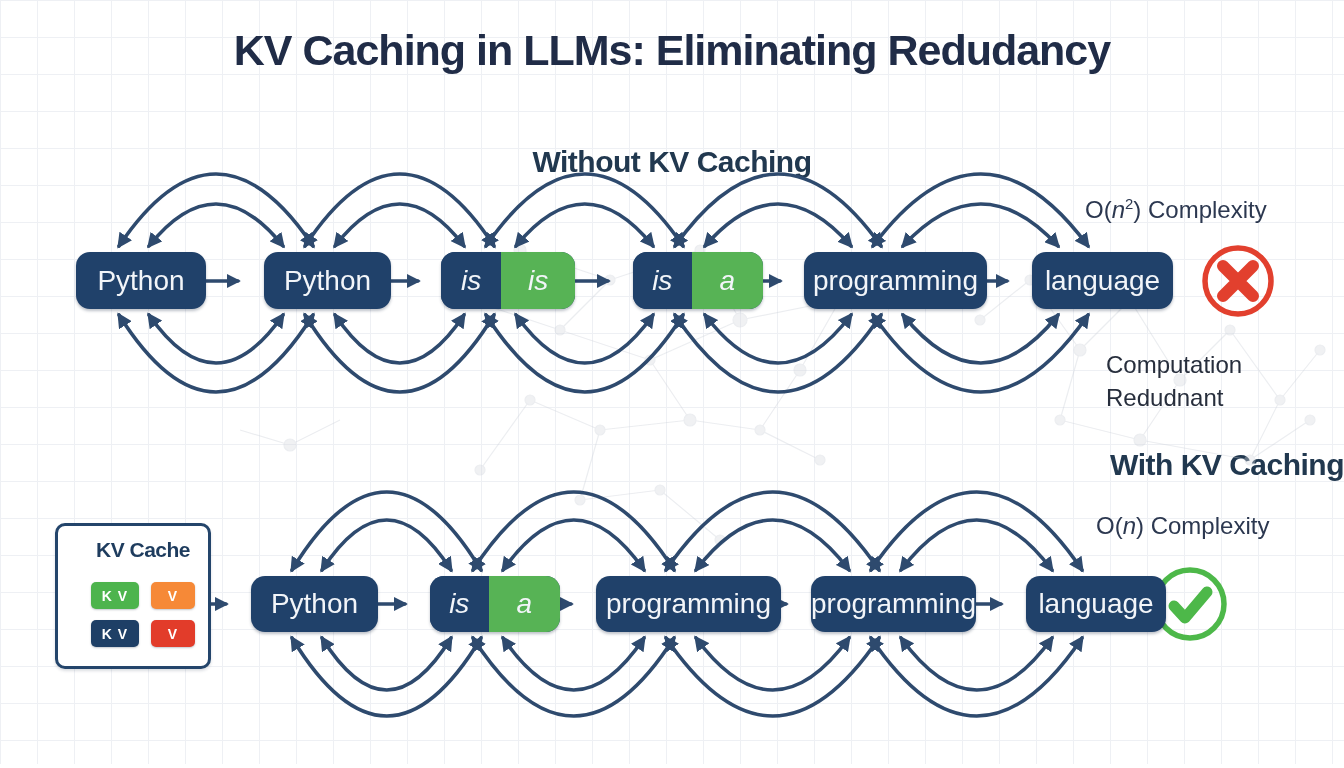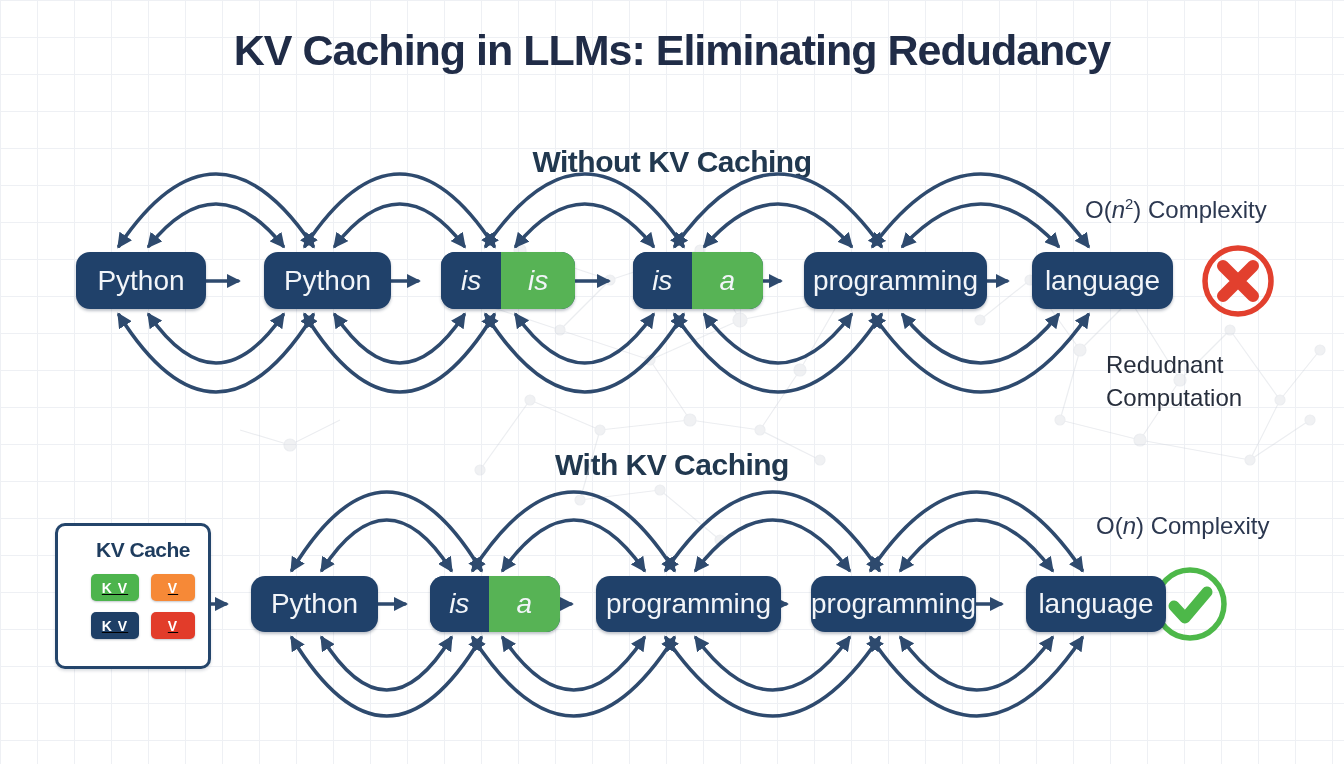--- a/index.html
+++ b/index.html
@@ -14,21 +14,21 @@
   .abs{position:absolute;}
   #main-title{
     left:0; right:0; top:26px; text-align:center;
     font-size:43px; font-weight:bold; color:#202c47; letter-spacing:-1px;
   }
   .section-heading{
     left:0; right:0; text-align:center;
     font-size:30px; font-weight:bold; color:#21384f; letter-spacing:-0.5px;
   }
   #without-heading{top:120px;margin-top:25px;}
-  #with-heading{top:448px;}
+  #with-heading{top:448px;text-align:right;}
   svg#overlay{position:absolute; left:0; top:0; z-index:1;}
   .token{
     position:absolute; height:57px; z-index:2;
     background:#20416a; border-radius:14px;
     display:flex; align-items:center; justify-content:center;
     box-shadow:0 2px 3px rgba(20,35,60,0.28);
     color:#f2f5f9; font-size:28px;margin-left:18px;
   }
   .token.split{padding:0; overflow:hidden; justify-content:stretch;}
   .token .half{
@@ -46,21 +46,21 @@
     line-height:33px; z-index:2;
   }
   #kv-cache-box{
     position:absolute; left:55px; top:523px; width:130px; height:140px; z-index:2;
     background:#ffffff; border:3px solid #24456b; border-radius:10px;
     box-shadow:0 2px 3px rgba(20,35,60,0.15);
     display:flex; flex-direction:column; align-items:center;padding-left:20px;
   }
   #kv-cache-title{margin-top:12px; font-size:21px; font-weight:bold; color:#1e3c5e; letter-spacing:-0.5px;}
   #kv-chip-grid{
-    margin-top:12px; display:grid; grid-template-columns:48px 44px; gap:11px 12px;text-decoration:underline;
+    margin-top:20px; display:grid; grid-template-columns:48px 44px; gap:11px 12px;
   }
   .chip{
     height:27px; border-radius:5px; display:flex; align-items:center; justify-content:center;
     color:#ffffff; font-size:14px; font-weight:bold; letter-spacing:1px;
     box-shadow:0 1px 2px rgba(20,35,60,0.25);
   }
   .chip.c-green{background:#4db44d;}
   .chip.c-orange{background:#f68937;}
   .chip.c-navy{background:#1e3f66;}
   .chip.c-red{background:#e23c2a;}
@@ -243,22 +243,22 @@
     <span>programming</span>
   </div>
   <div class="token" style="left:1014px; top:252px; width:141px;">
     <span>language</span>
   </div>
 
   <div class="complexity" style="left:1085px; top:196px;">
     <span>O(</span><i>n</i><sup>2</sup><span>) Complexity</span>
   </div>
   <div id="redundant-note">
+    <div>Computation</div>
     <div>Redudnant</div>
-    <div>Computation</div>
   </div>
 
   <div id="kv-cache-box">
     <div id="kv-cache-title">KV Cache</div>
     <div id="kv-chip-grid">
       <div class="chip c-green">K V</div>
       <div class="chip c-orange">V</div>
       <div class="chip c-navy">K V</div>
       <div class="chip c-red">V</div>
     </div>

